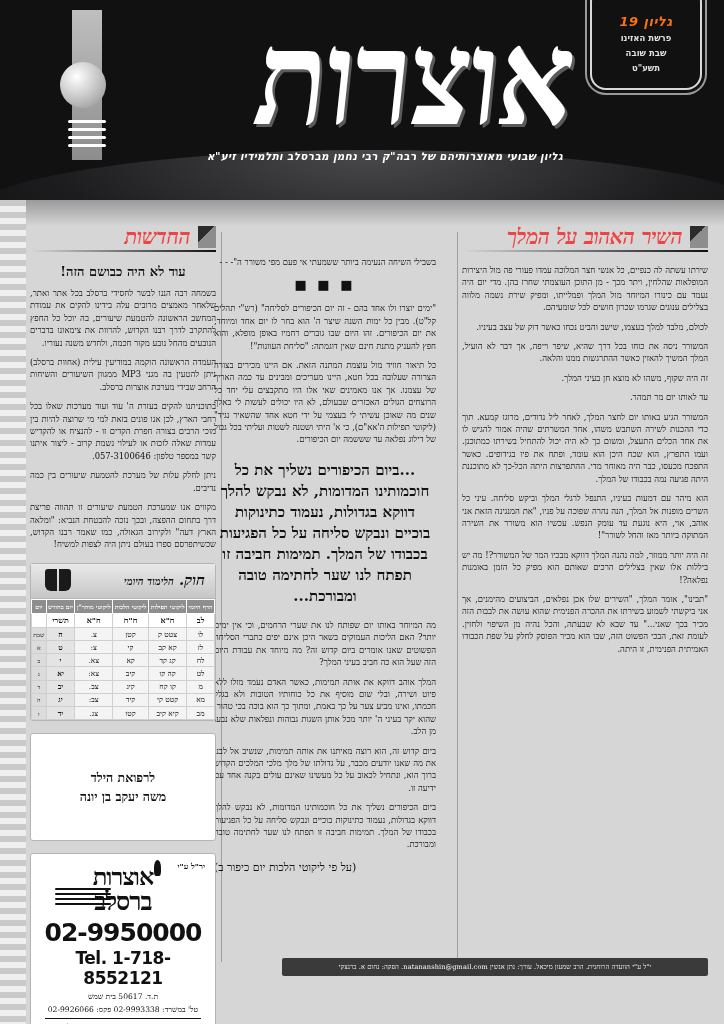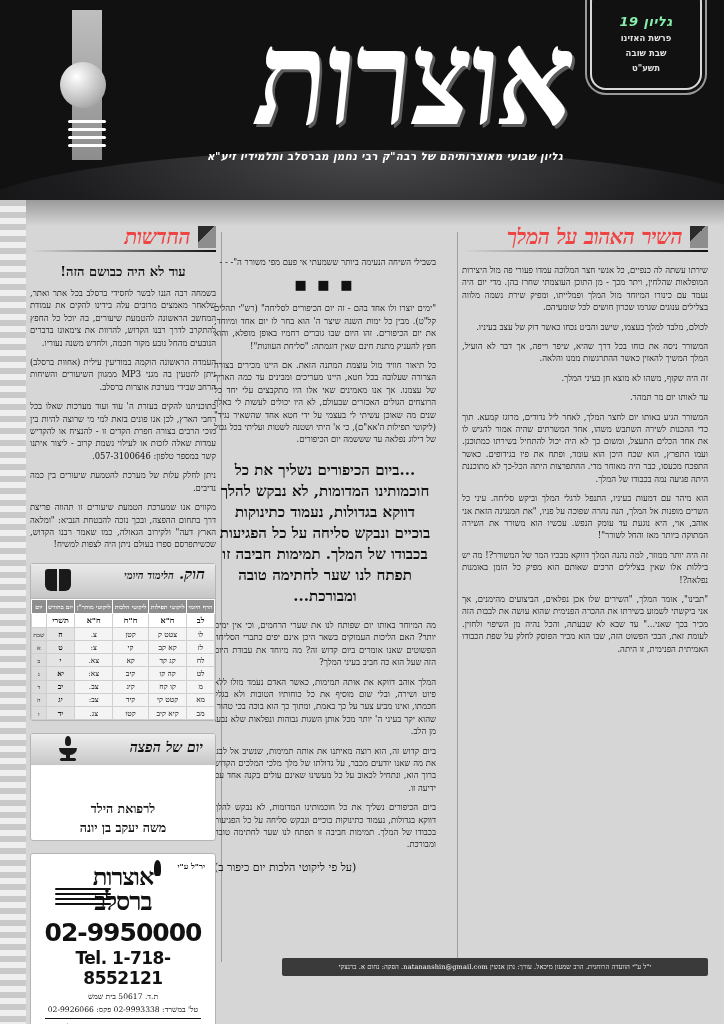--- a/index.html
+++ b/index.html
@@ -12,21 +12,21 @@
   .masthead{position:absolute;left:0;top:0;width:724px;height:200px;
             background:#111112;overflow:hidden;}
   .masthead .sheen{position:absolute;left:-40px;top:150px;width:820px;height:140px;
             background:radial-gradient(ellipse at 50% 0%, #4a4a4c 0%, #1d1d1f 55%, #111112 80%);
             border-radius:50% 50% 0 0;}
   .issuebox{position:absolute;right:22px;top:-14px;width:112px;height:104px;
             border:2px solid #d8d8d8;border-radius:16px;
             box-shadow:0 0 0 3px #111112, 0 0 0 5px #9a9a9a;
             display:flex;flex-direction:column;align-items:center;
             justify-content:center;gap:4px;padding-top:12px;box-sizing:border-box;}
-  .issuebox .gilayon{color:#86efac;font-size:13px;font-weight:bold;font-style:italic;
+  .issuebox .gilayon{color:#f97316;font-size:13px;font-weight:bold;font-style:italic;
             letter-spacing:.5px;}
   .issuebox .meta{color:#e2e2e2;font-size:8.5px;line-height:11px;font-weight:bold;}
 
   .logo-wrap{position:absolute;right:152px;top:6px;left:28px;height:176px;}
   .logo-word{position:absolute;right:0;top:2px;left:86px;height:140px;
             display:flex;align-items:center;justify-content:flex-start;}
   .logo-word span{font-family:"DejaVu Serif","Liberation Serif",serif;
             font-size:118px;font-weight:bold;color:#ffffff;line-height:1;
             letter-spacing:-2px;transform:skewX(-6deg) scaleY(1.12);
             text-shadow:3px 3px 0 #5a5a5c;white-space:nowrap;}
@@ -82,21 +82,21 @@
   
   .pullquote{font-family:"DejaVu Serif","Liberation Serif",serif;
             font-size:15px;font-weight:bold;line-height:21px;text-align:center;
             margin:14px 0 12px;padding:0 2px;}
 
   
   .card{background:#ffffff;border:1px solid #b4b4b4;border-radius:3px;
         margin-top:12px;position:relative;}
   .card-head{height:34px;position:relative;
         background:linear-gradient(180deg,#e9e9e9,#c6c6c6);border-bottom:1px solid #b4b4b4;}
-  .card-head .ttl{position:absolute;right:10px;top:1px;
+  .card-head .ttl{position:absolute;right:10px;top:7px;
         font-family:"DejaVu Serif","Liberation Serif",serif;
         font-size:15px;font-weight:bold;font-style:italic;color:#111;}
   .card-head .ttl small{font-size:10px;font-style:italic;font-weight:bold;}
   .book-icon{position:absolute;left:14px;top:5px;width:26px;height:22px;}
   .book-icon .pg{position:absolute;top:0;width:12px;height:22px;background:#1a1a1a;}
   .book-icon .pg.l{left:0;border-radius:3px 0 0 6px;}
   .book-icon .pg.r{left:14px;border-radius:0 3px 6px 0;}
   table.luach{border-collapse:collapse;width:100%;font-size:7.4px;
         font-family:"DejaVu Serif","Liberation Serif",serif;}
   table.luach th{background:#8e8e8e;color:#fff;font-size:6.2px;line-height:7px;
@@ -332,29 +332,20 @@
               <td>קטו</td>
               <td>צג.</td>
               <td class="monthcol">יד</td>
               <td class="daycol">ו</td>
             </tr>
           </tbody>
         </table>
       </div>
 
       <div class="hafbox">
-        <div class="hd">
-          <div class="candle">
-            <div class="flame"></div>
-              <div class="cup"></div>
-              <div class="stem"></div>
-              <div class="base"></div>
-          </div>
-          <div class="ttl">יום של הפצה</div>
-        </div>
         <div class="ded">
           <div>לרפואת הילד</div>
           <div>משה יעקב בן יונה</div>
         </div>
       </div>
 
       <div class="adbox">
         <div class="ad-yrl">יר"ל ע"י</div>
         <div class="ad-logo">
           <div class="miniflame"></div>

